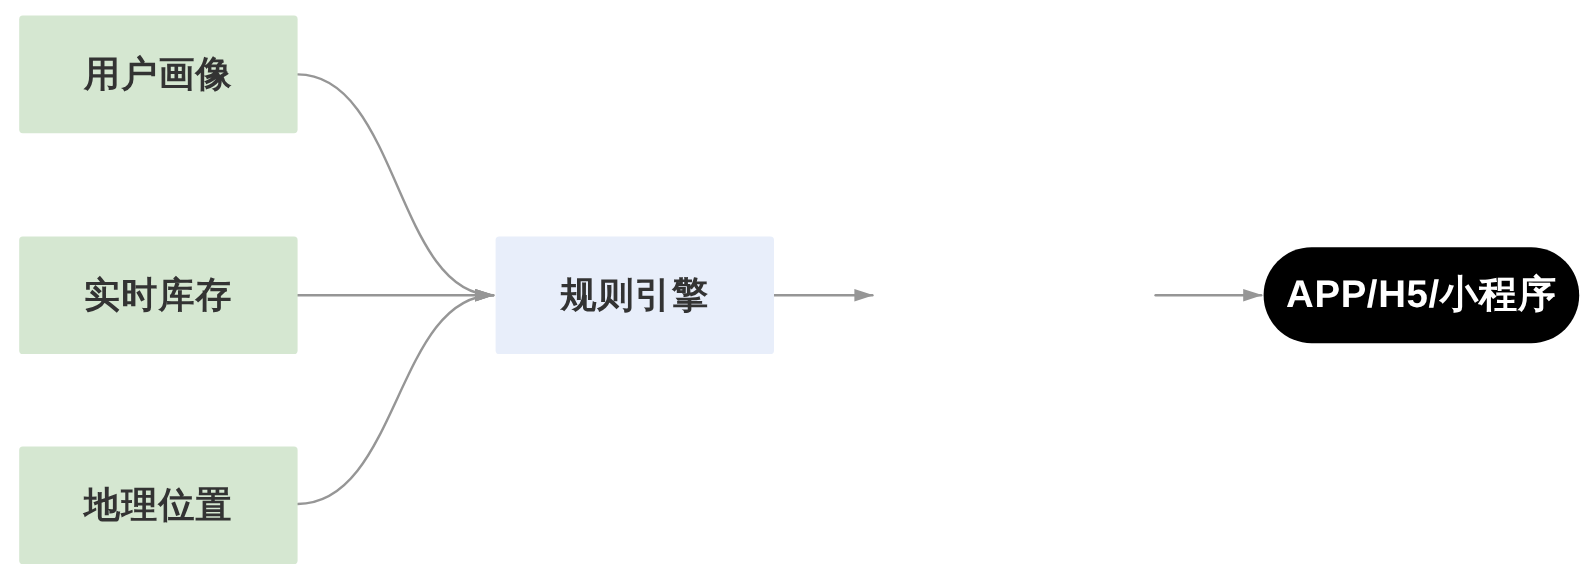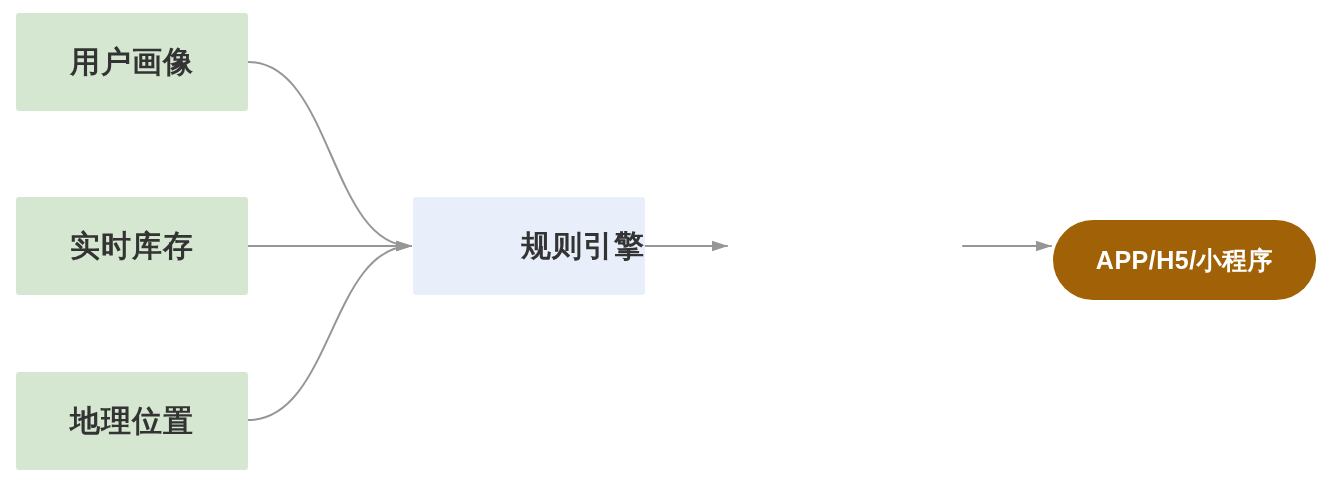--- a/index.html
+++ b/index.html
@@ -37,31 +37,31 @@
   }
   .node-source.n1 { top: 13px; }
   .node-source.n2 { top: 197px; }
   .node-source.n3 { top: 372px; }
   .node-process {
     top: 197px;
     height: 98px;
     background: #e8eefa;
     border-radius: 3px;
   }
-  .node-process.p1 { left: 413px; width: 232px; justify-content: flex-end; }
+  .node-process.p1 { left: 413px; width: 232px; }
   .node-process.p2 { left: 729px; width: 234px; }
   .node-client {
     left: 1053px;
-    top: 220px;
+    top: 206px;
     width: 263px;
     height: 80px;
-    background: #a16207;
+    background: #000000;
     border-radius: 40px;
     color: #ffffff;
-    font-size: 25px;
+    font-size: 32px;
     letter-spacing: 0.5px;
   }
 </style>
 </head>
 <body>
 
 <div class="canvas">
 
   <svg class="edges" width="1320" height="486" viewBox="0 0 1320 486" xmlns="http://www.w3.org/2000/svg">
     <defs>

